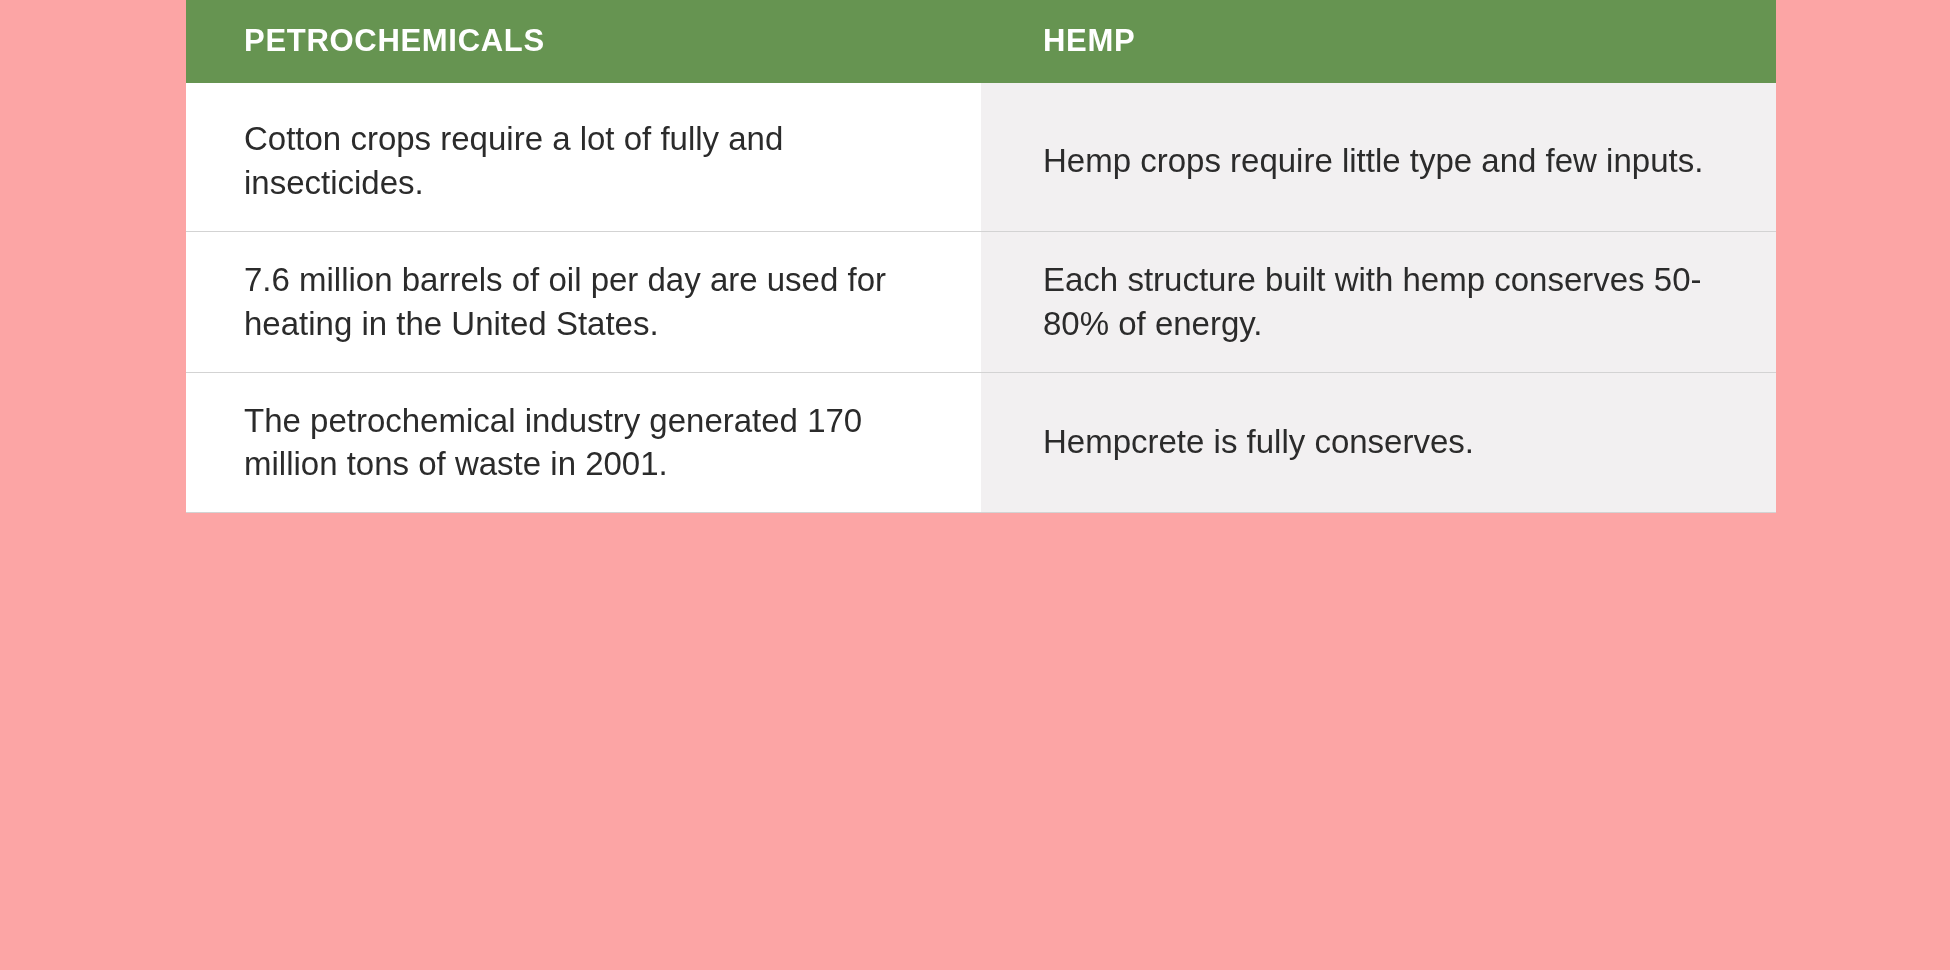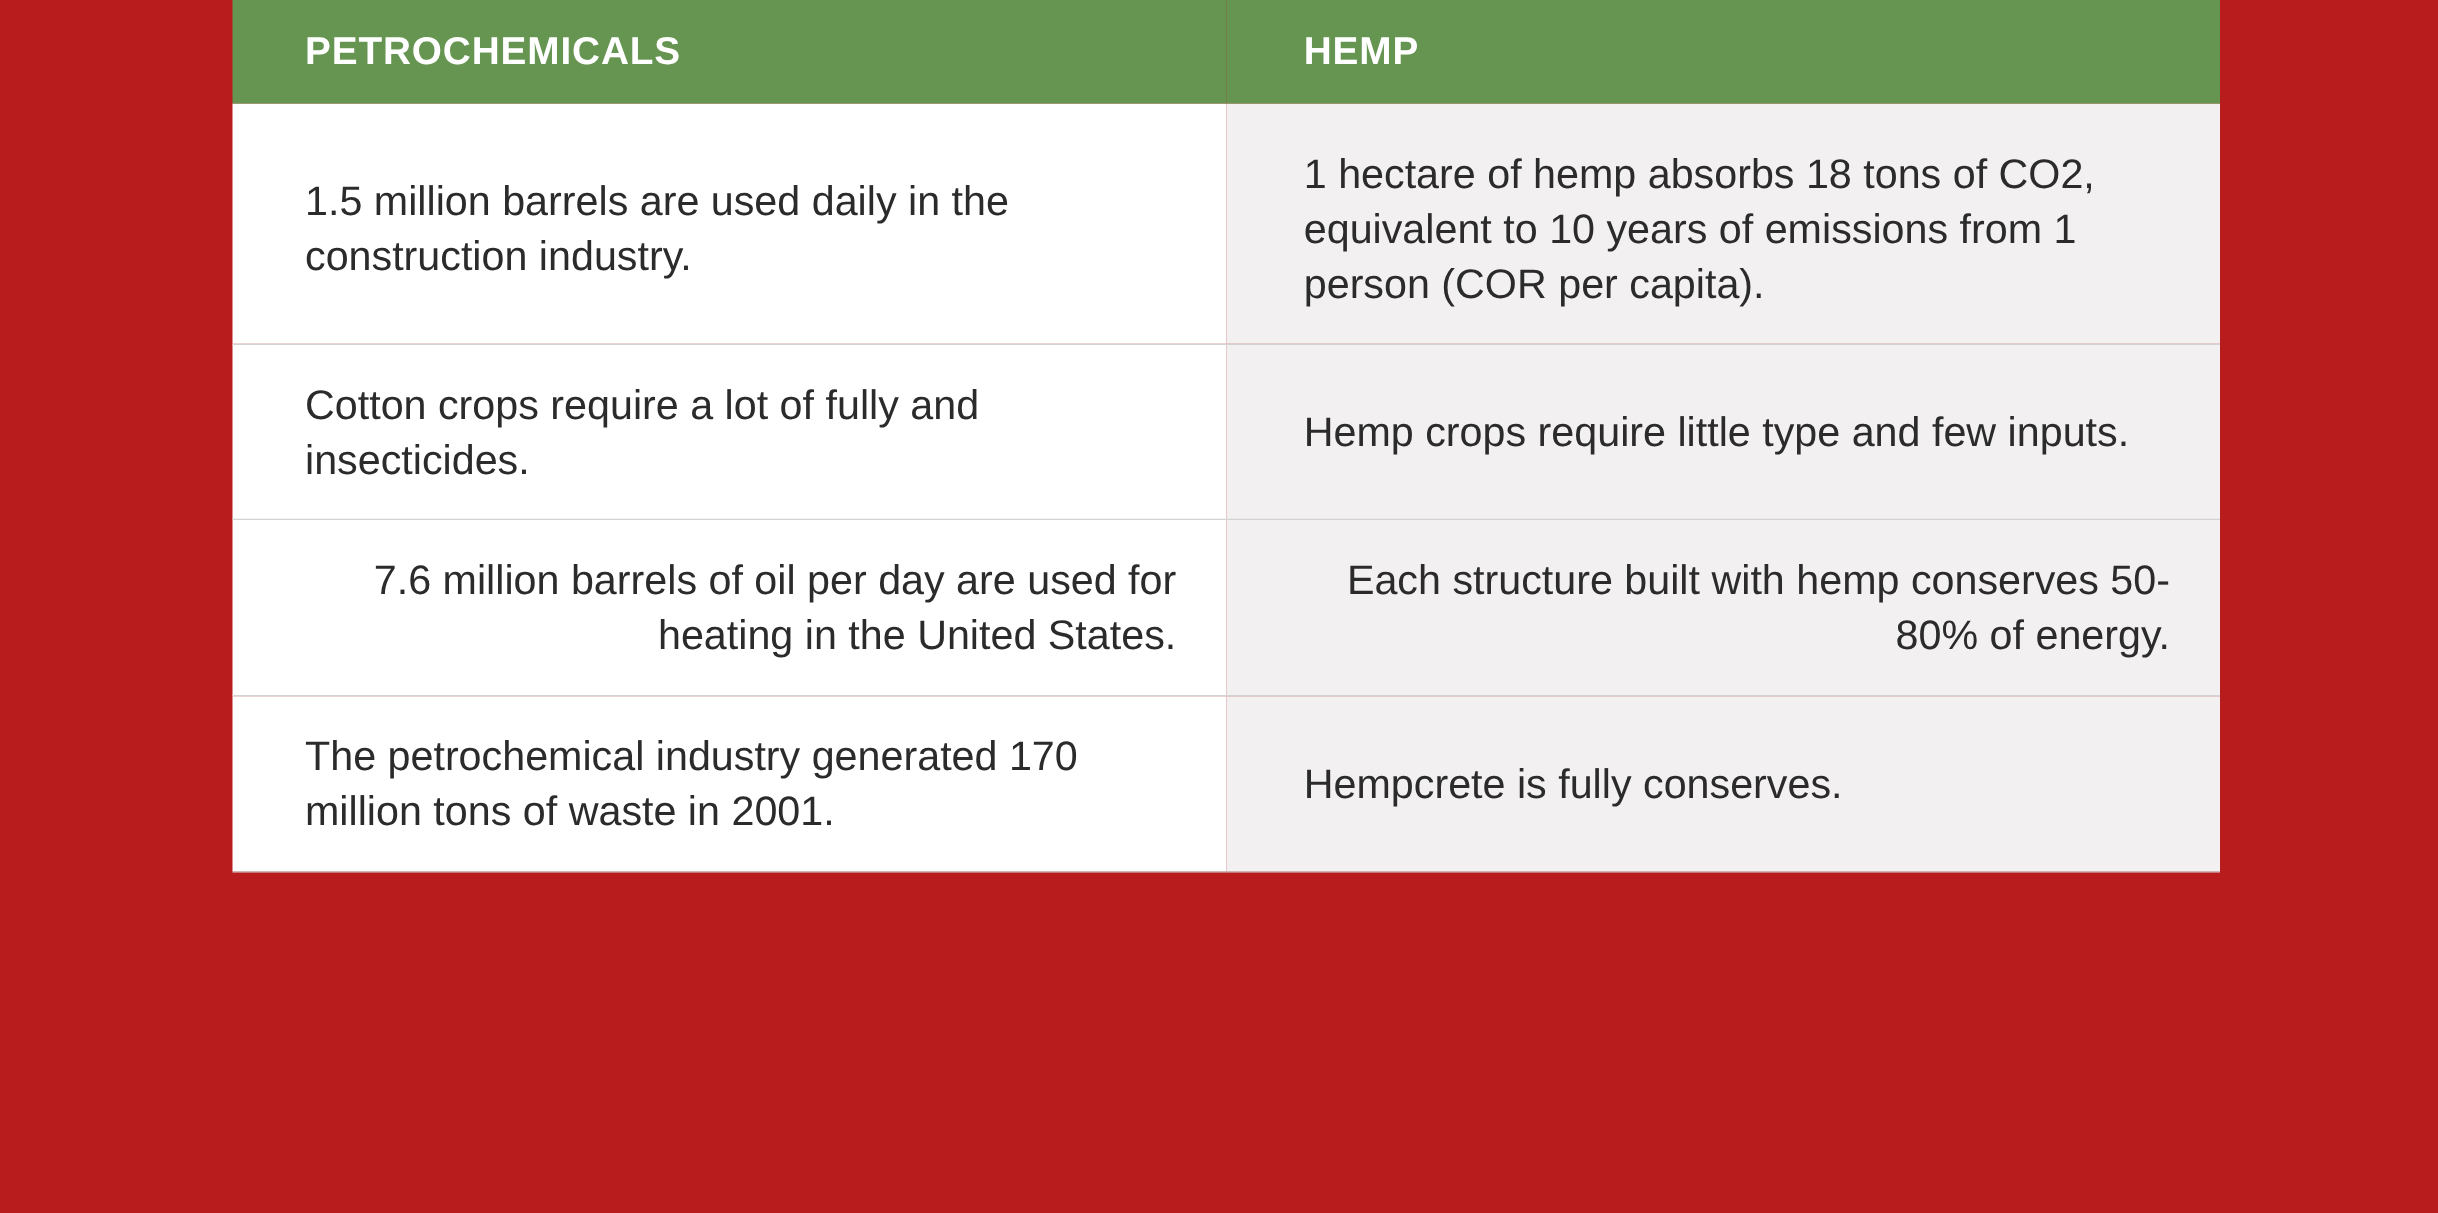--- a/index.html
+++ b/index.html
@@ -10,21 +10,21 @@
     height: 970px;
     overflow: hidden;
   }
   body {
     font-family: "Liberation Sans", sans-serif;
   }
   .page {
     position: relative;
     width: 1950px;
     height: 970px;
-    background: #b91c1c;
+    background: #fca5a5;
     box-sizing: border-box;
   }
   .table-wrap {
     position: absolute;
     left: 186px;
     top: 0px;
     width: 1590px;
   }
   table.compare {
     border-collapse: collapse;
@@ -65,44 +65,40 @@
   tbody td.cell-right {
     background: #f2f0f1;
     padding: 26px 40px 26px 62px;
   }
   tbody tr:first-child td {
     padding-top: 34px;
   }
   tbody tr.r1 td { height: 168px; }
   tbody tr.r2 td { height: 176px; }
   tbody tr.r3 td { height: 128px; }
-  tbody tr.r4 td { height: 126px; text-align: right; }
+  tbody tr.r4 td { height: 126px; }
   tbody tr.r5 td { height: 128px; }
 </style>
 </head>
 <body>
 
 <div class="page">
   <div class="table-wrap">
     <table class="compare">
       <colgroup>
         <col class="col-left">
         <col class="col-right">
       </colgroup>
       <thead>
         <tr>
           <th class="head-left">PETROCHEMICALS</th>
           <th class="head-right">HEMP</th>
         </tr>
       </thead>
       <tbody>
-        <tr class="r1">
-          <td class="cell-left">1.5 million barrels are used daily in the construction industry.</td>
-          <td class="cell-right">1 hectare of hemp absorbs 18 tons of CO2, equivalent to 10 years of emissions from 1 person (COR per capita).</td>
-        </tr>
         <tr class="r3">
           <td class="cell-left">Cotton crops require a lot of fully and insecticides.</td>
           <td class="cell-right">Hemp crops require little type and few inputs.</td>
         </tr>
         <tr class="r4">
           <td class="cell-left">7.6 million barrels of oil per day are used for heating in the United States.</td>
           <td class="cell-right">Each structure built with hemp conserves 50-80% of energy.</td>
         </tr>
         <tr class="r5">
           <td class="cell-left">The petrochemical industry generated 170 million tons of waste in 2001.</td>

